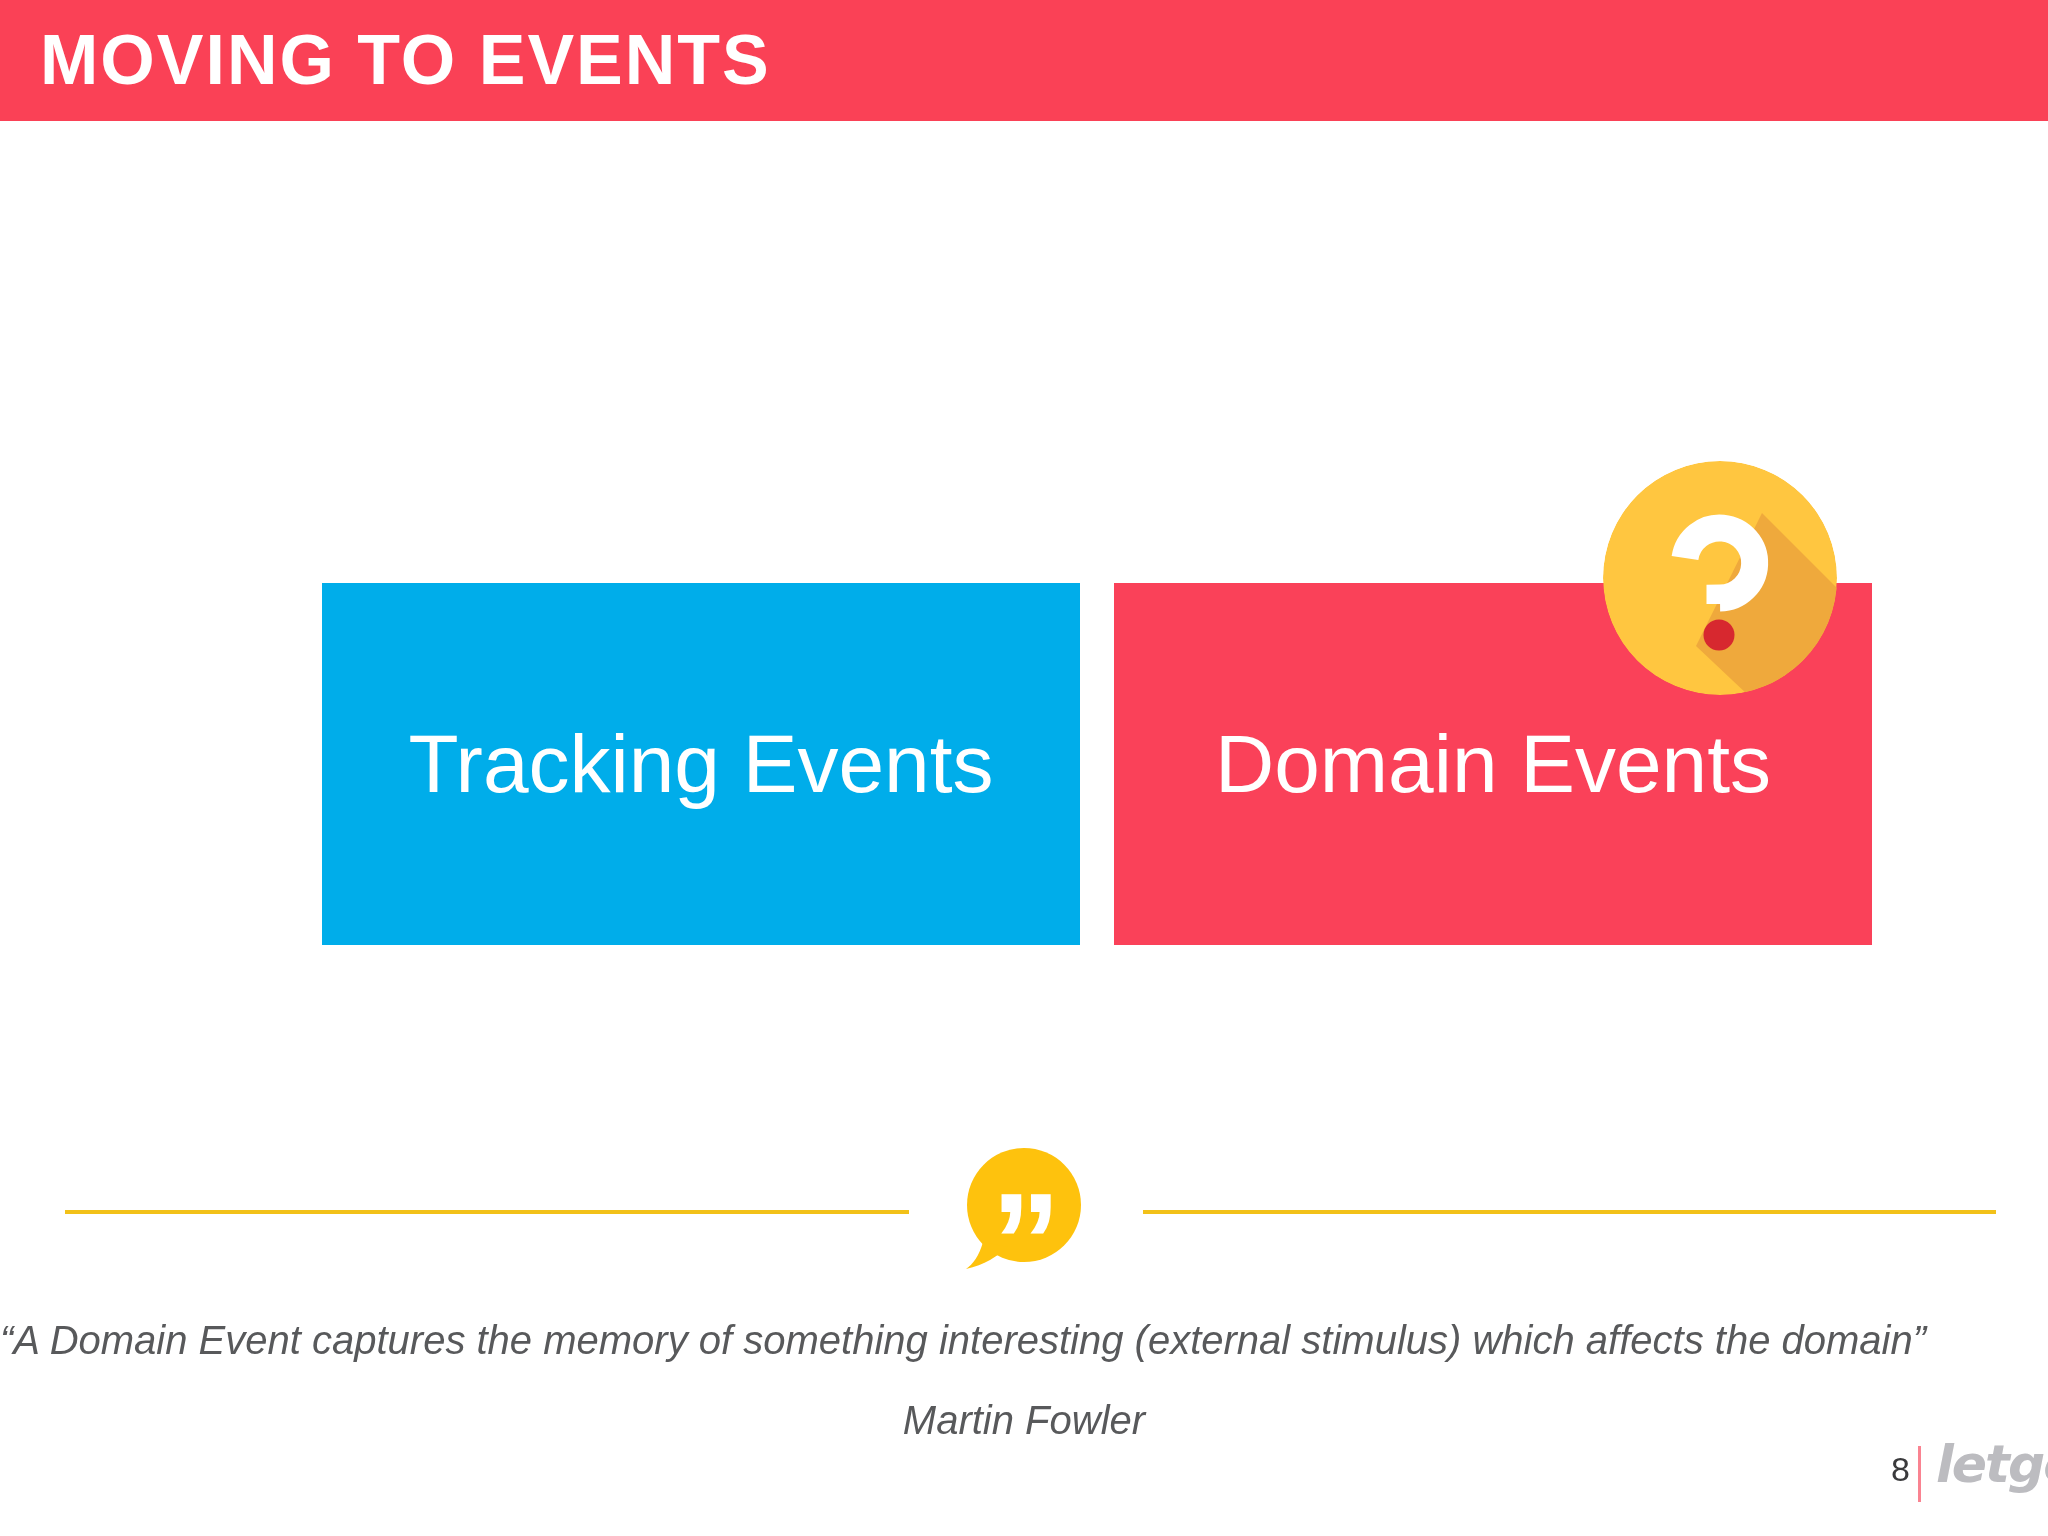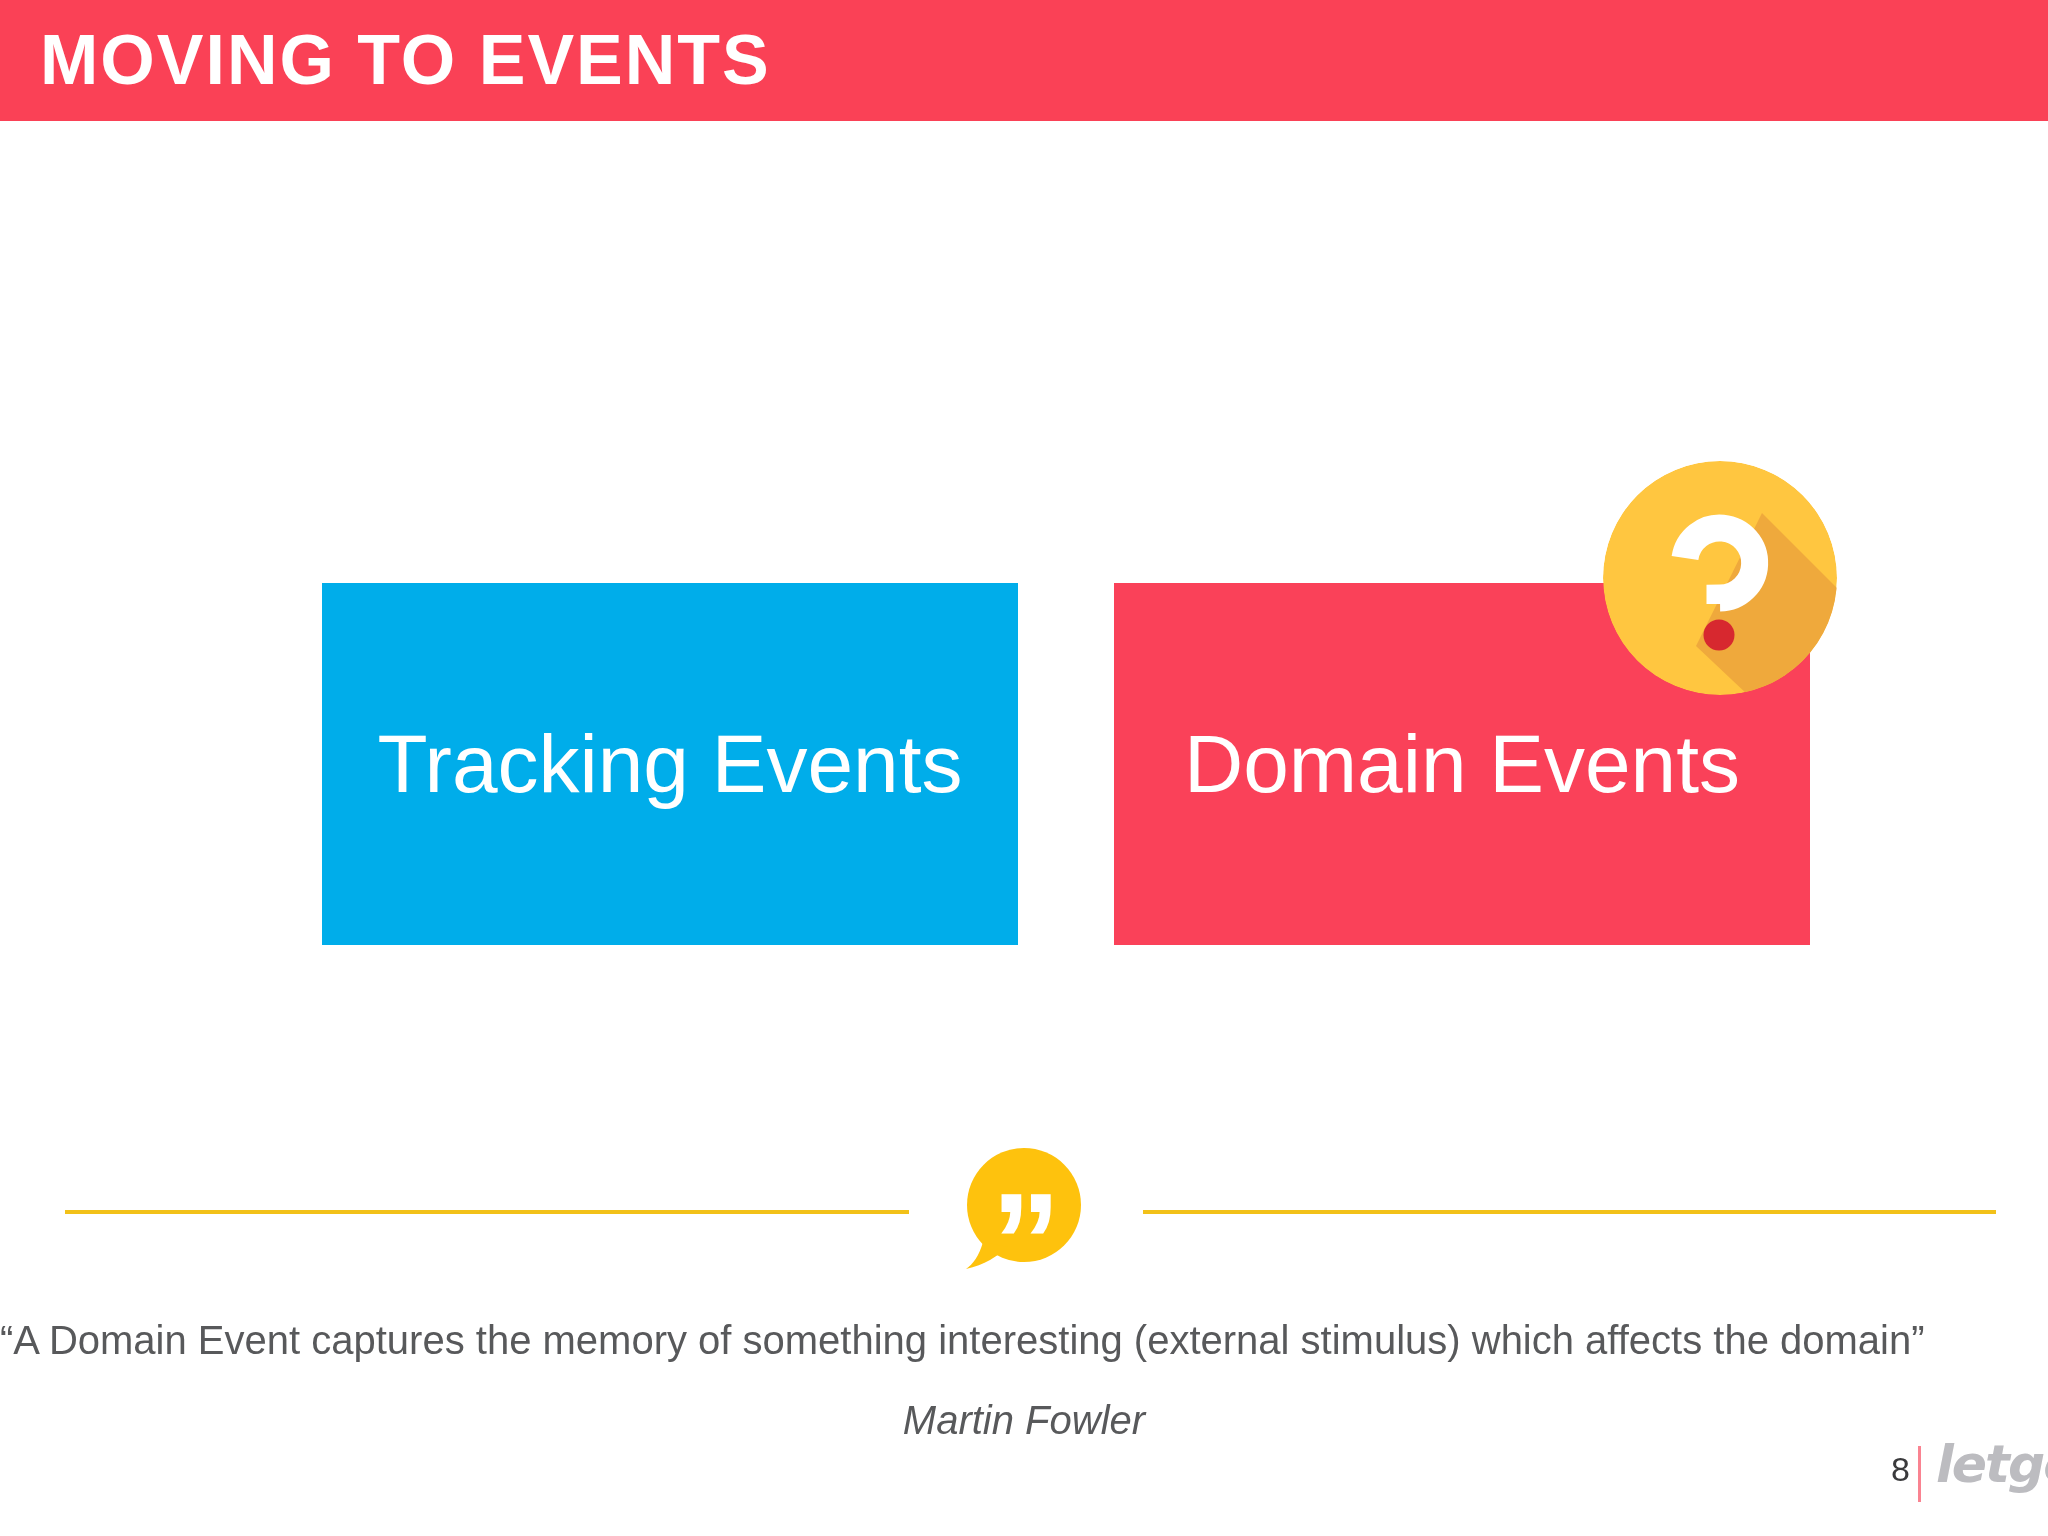--- a/index.html
+++ b/index.html
@@ -8,34 +8,34 @@
     font-family:"Liberation Sans", sans-serif;
   }
   .header{
     position:absolute;left:0;top:0;width:2048px;height:121px;background:#FA4156;
   }
   .header-title{
     position:absolute;left:40px;top:0;height:121px;line-height:121px;
     color:#ffffff;font-size:70px;font-weight:bold;letter-spacing:2px;white-space:nowrap;
   }
   .event-box{
-    position:absolute;top:583px;width:696px;height:362px;
+    position:absolute;top:583px;width:758px;height:362px;
     display:flex;align-items:center;justify-content:center;
     color:#ffffff;font-size:82px;white-space:nowrap;
   }
   .box-blue{left:322px;background:#00ADEA;}
   .box-red{left:1070px;background:#FA4159;margin-left:44px;}
   .q-icon{position:absolute;left:1603px;top:461px;}
   .divider{position:absolute;top:1210px;height:4px;background:#F2C119;}
   .divider-left{left:65px;width:844px;}
   .divider-right{left:1143px;width:853px;}
   .bubble-icon{position:absolute;left:965px;top:1146px;overflow:visible;}
   .quote-line{
     position:absolute;left:0;top:1318px;width:1836px;text-align:center;
-    color:#58595B;font-size:40px;white-space:nowrap;
+    color:#58595B;font-size:40px;font-style:italic;white-space:nowrap;
   }
   .quote-author{
     position:absolute;left:0;top:1398px;width:2048px;text-align:center;
     color:#58595B;font-size:40px;font-style:italic;
   }
   .page-number{
     position:absolute;left:1850px;top:1450px;width:60px;text-align:right;
     color:#3A3A3C;font-size:34px;
   }
   .footer-sep{

